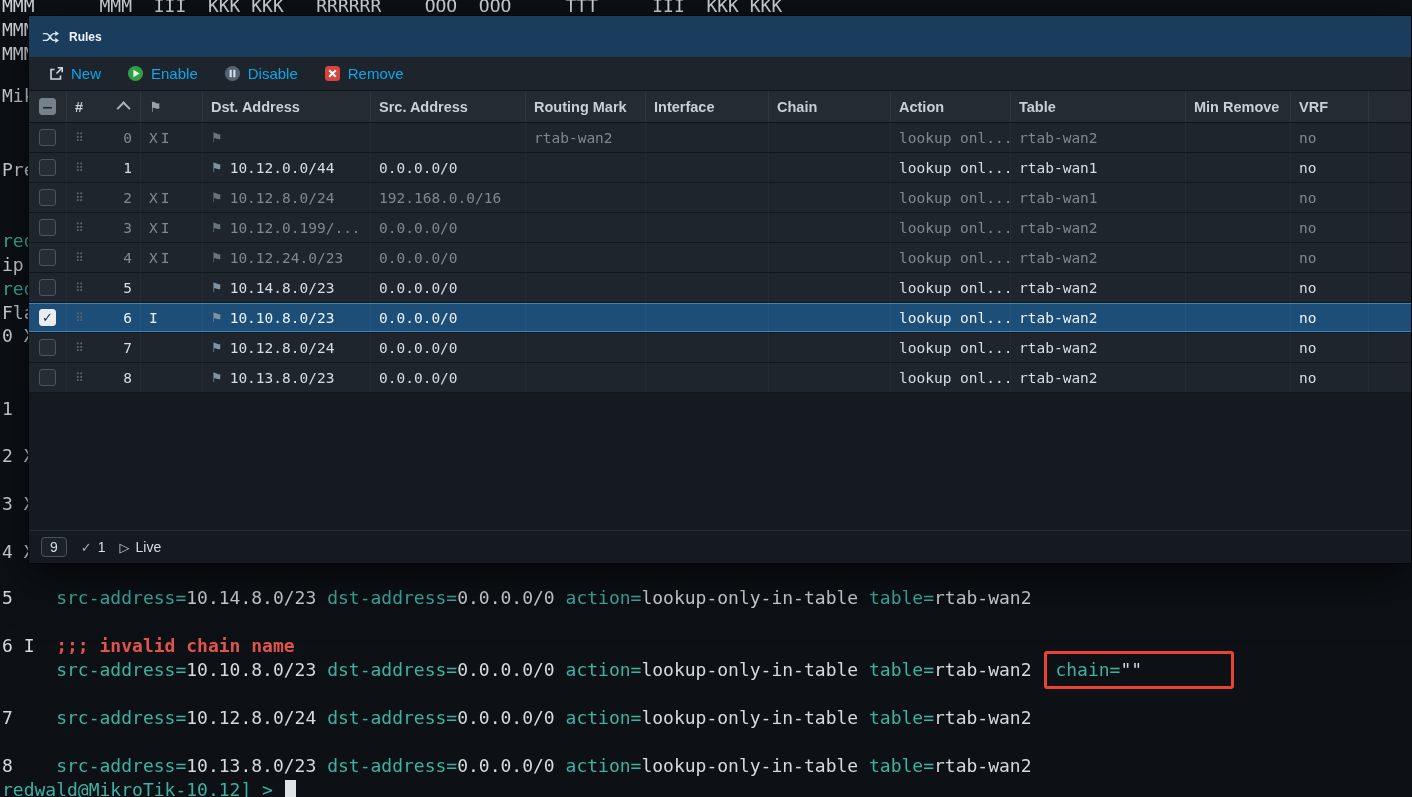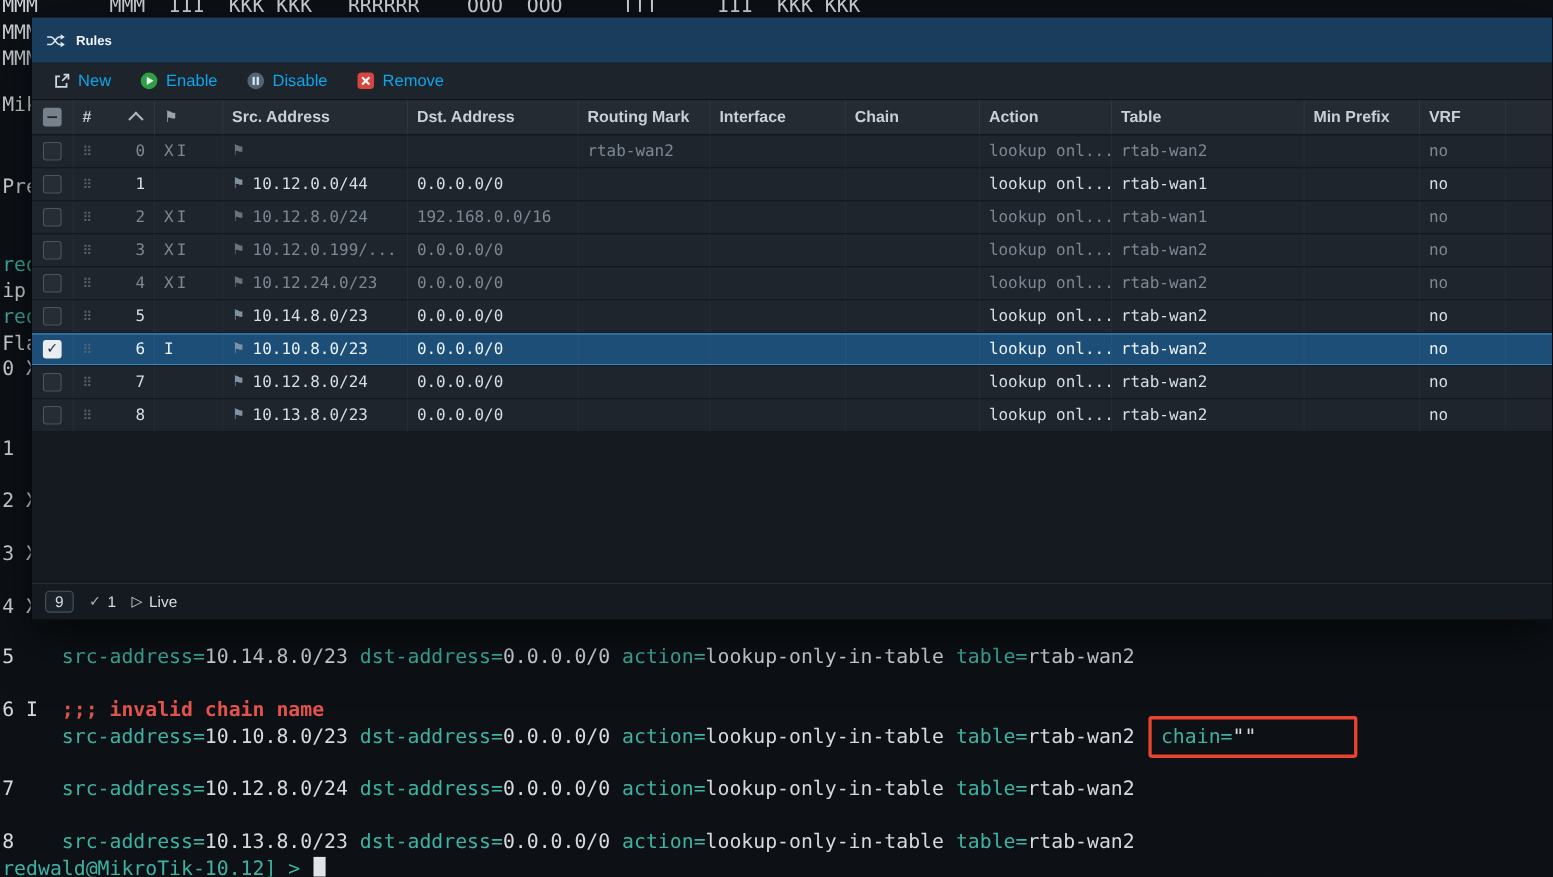--- a/index.html
+++ b/index.html
@@ -161,28 +161,28 @@
       <div class="hcell c-sel">
         <span class="cb head glyph">−</span>
       </div>
       <div class="hcell c-num">
         <span>#</span>
         <i class="caret"></i>
       </div>
       <div class="hcell">
         <span class="flaghead glyph">⚑</span>
       </div>
+      <div class="hcell">Dst. Address</div>
       <div class="hcell">Src. Address</div>
-      <div class="hcell">Dst. Address</div>
       <div class="hcell">Routing Mark</div>
       <div class="hcell">Interface</div>
       <div class="hcell">Chain</div>
       <div class="hcell">Action</div>
       <div class="hcell">Table</div>
-      <div class="hcell">Min Prefix</div>
+      <div class="hcell">Min Remove</div>
       <div class="hcell">VRF</div>
       <div class="hcell c-fill"></div>
     </div>
 
     <div class="rows">
         <div class="trow dim">
           <div class="cell c-sel">
             <span class="cb glyph"></span>
           </div>
           <div class="cell c-num">

